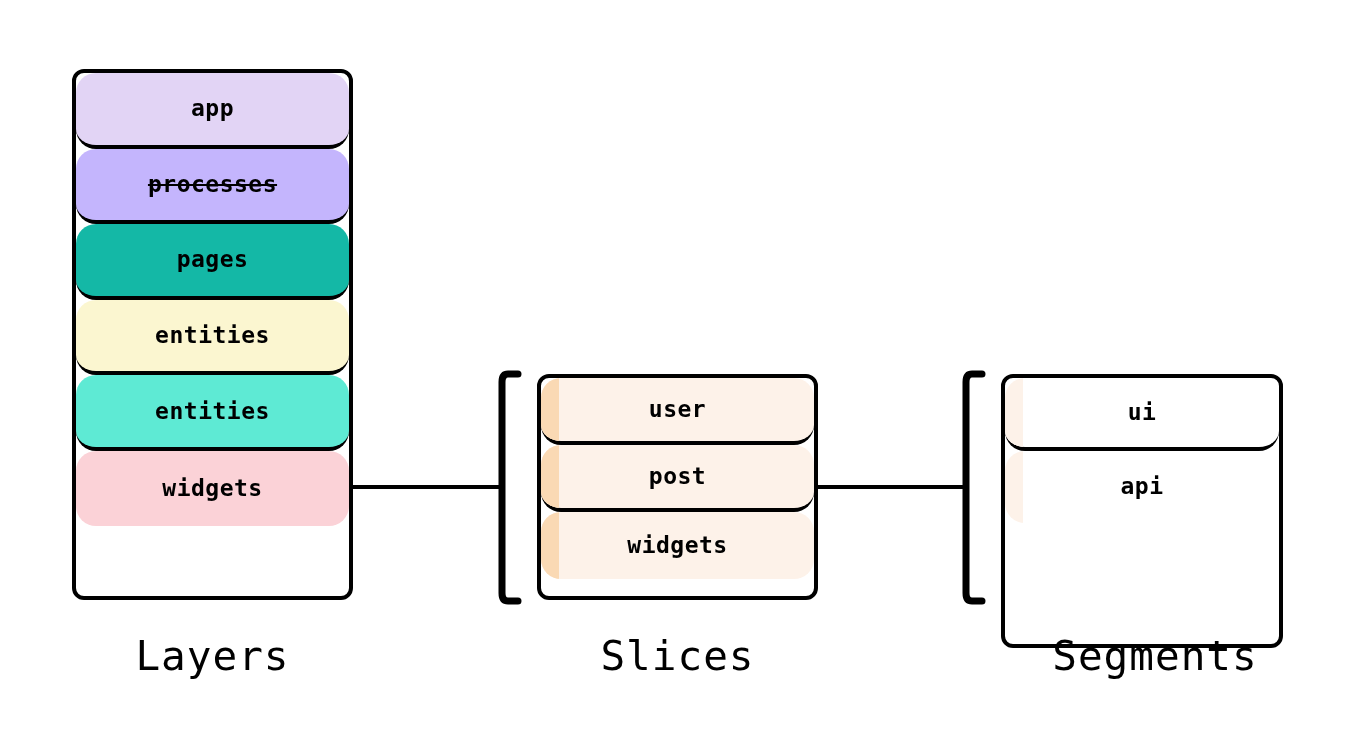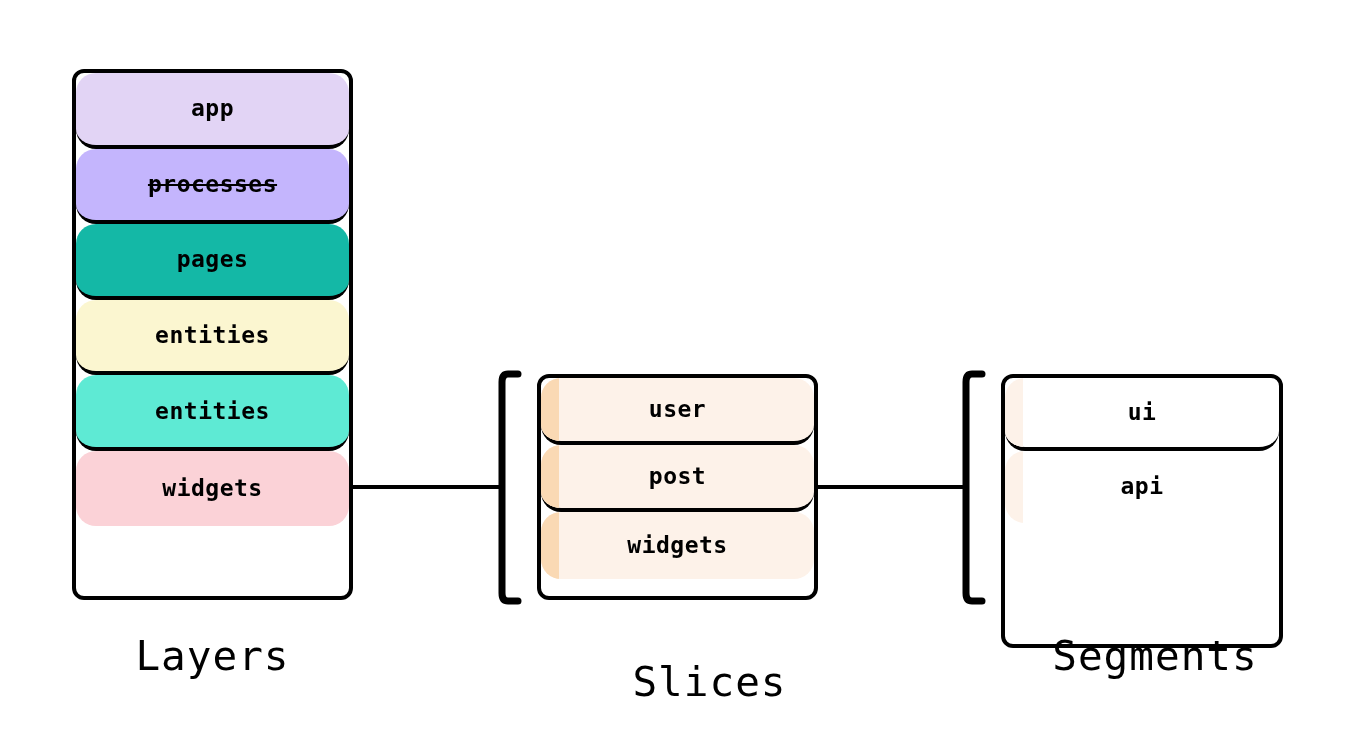--- a/index.html
+++ b/index.html
@@ -140,21 +140,21 @@
     top: 632px;
     text-align: center;
     font-size: 41px;
     font-weight: normal;
     color: #000000;
     letter-spacing: 1px;
     line-height: 1.2;
     white-space: nowrap;
   }
   #caption-layers   { left: 72px;  width: 281px; }
-  #caption-slices   { left: 569px; width: 281px; margin-top: 26px; }
+  #caption-slices   { left: 537px; width: 281px; }
   #caption-segments { left: 1014px; width: 282px; }
 </style>
 </head>
 <body style="background: rgb(255, 255, 255);">
 
 <div id="diagram">
 
   <div class="stack" id="layers-stack">
     <div class="row" style="background: rgb(226, 212, 245);">
       <span class="row-label">app</span>

